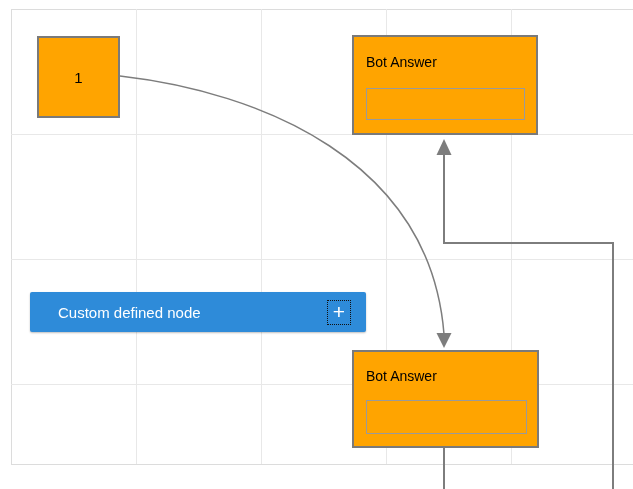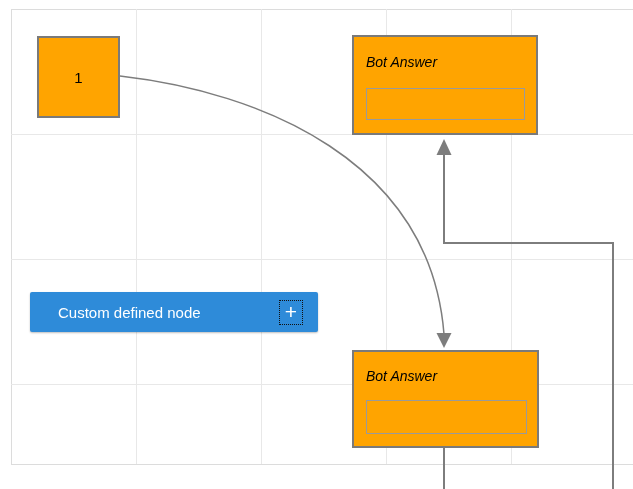--- a/index.html
+++ b/index.html
@@ -29,40 +29,40 @@
     background: var(--node-fill, #ffa400);
     border: 2px solid var(--node-border, #7a7a7a);
     box-sizing: border-box;
     color: var(--node-text, #000000);
   }
   #start-node {
     left: 37px; top: 36px; width: 83px; height: 82px;
     display: flex; align-items: center; justify-content: center;
     font-size: 15px;
   }
-  .bot-node { width: 186px; height: 100px; font-style: italic; }
+  .bot-node { width: 186px; height: 100px; }
   #bot-top    { left: 352px; top: 35px; }
   #bot-bottom { left: 352px; top: 350px; width: 187px; height: 98px; }
   .bot-title {
     position: absolute; left: 12px; top: 17px;
     font-size: 14px; white-space: nowrap;
   }
   #bot-bottom .bot-title { top: 16px; }
   .bot-field {
     position: absolute; left: 12px; top: 51px;
     width: 159px; height: 32px;
     border: 1px solid var(--inner-box-border, #9a9a9a);
     box-sizing: border-box;
     font-size: 13px;
   }
   #bot-bottom .bot-field { top: 48px; height: 34px; width: 161px; }
 
   #custom-btn {
     position: absolute; left: 30px; top: 292px;
-    width: 288px; height: 40px;
+    width: 336px; height: 40px;
     background: var(--button-fill, #2e8bd9);
     border-radius: 2px;
     display: flex; align-items: center;
     color: var(--button-text, #ffffff);
     box-shadow: 0 1px 2px rgba(0,0,0,0.25);
     cursor: pointer;
   }
   #custom-btn .label { margin-left: 28px; font-size: 15px; white-space: nowrap; }
   .add-box {
     margin-left: auto; margin-right: 15px;

